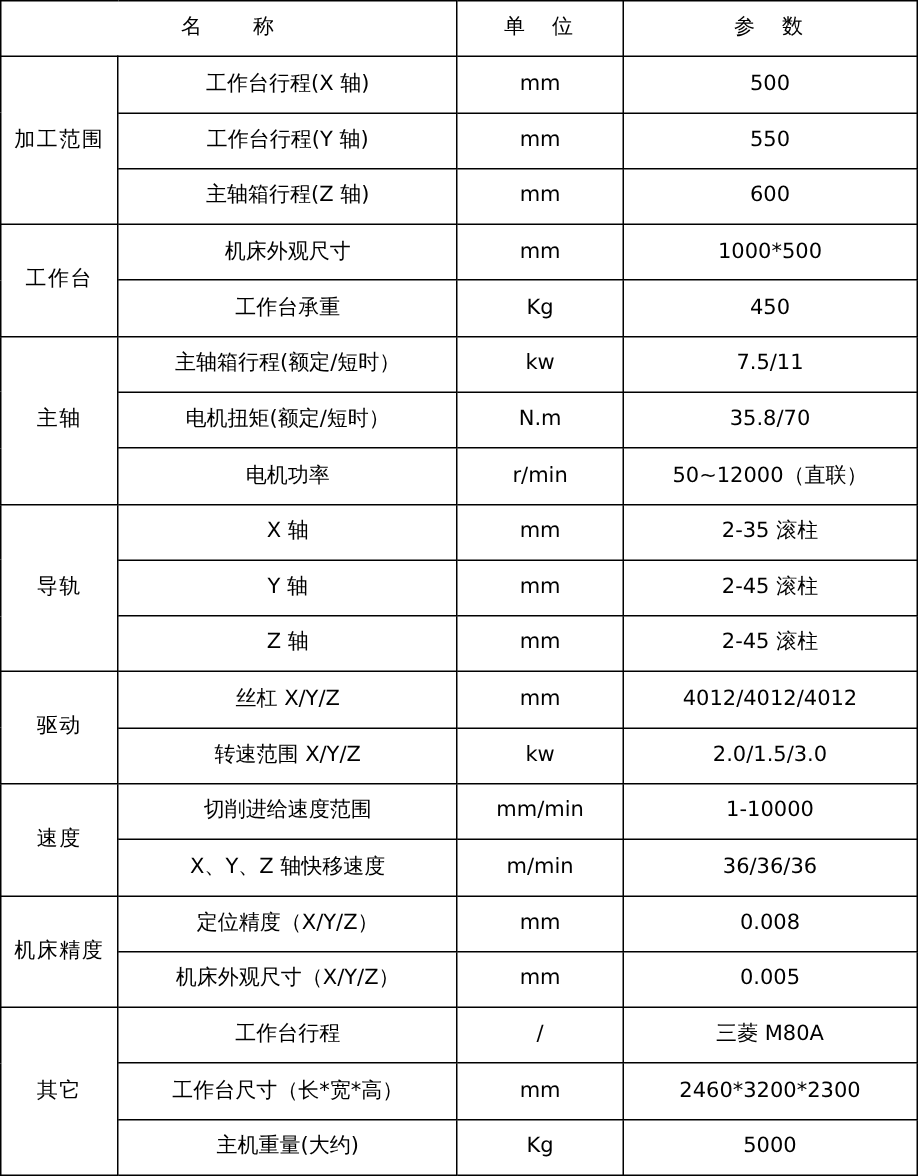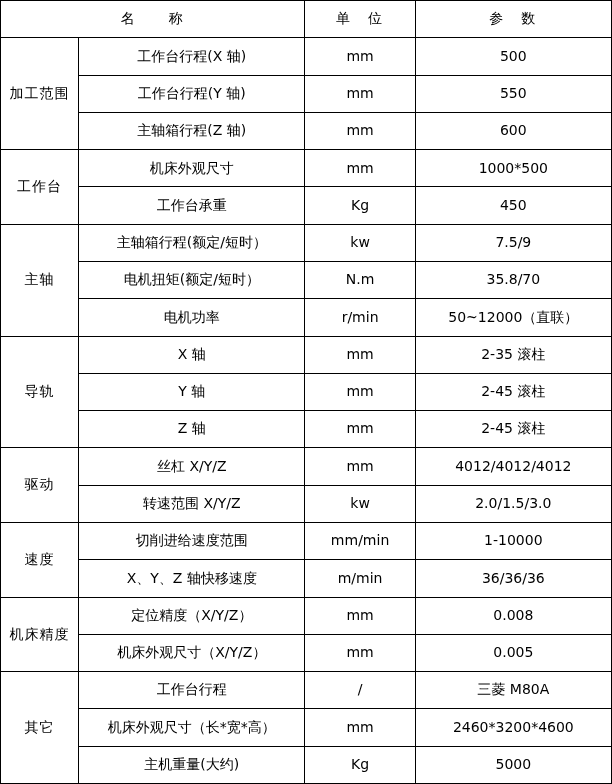--- a/index.html
+++ b/index.html
@@ -101,21 +101,21 @@
       <tr>
         <td class="name-cell">工作台承重</td>
         <td class="unit-cell">Kg</td>
         <td class="value-cell">450</td>
       </tr>
 
       <tr>
         <td class="group-cell" rowspan="3">主轴</td>
         <td class="name-cell">主轴箱行程(额定/短时）</td>
         <td class="unit-cell">kw</td>
-        <td class="value-cell">7.5/9</td>
+        <td class="value-cell">7.5/11</td>
       </tr>
       <tr>
         <td class="name-cell">电机扭矩(额定/短时）</td>
         <td class="unit-cell">N.m</td>
         <td class="value-cell">35.8/70</td>
       </tr>
       <tr>
         <td class="name-cell">电机功率</td>
         <td class="unit-cell">r/min</td>
         <td class="value-cell">50~12000（直联）</td>
@@ -174,23 +174,23 @@
         <td class="value-cell">0.005</td>
       </tr>
 
       <tr>
         <td class="group-cell" rowspan="3">其它</td>
         <td class="name-cell">工作台行程</td>
         <td class="unit-cell">/</td>
         <td class="value-cell">三菱 M80A</td>
       </tr>
       <tr>
-        <td class="name-cell">机床外观尺寸（长*宽*高）</td>
+        <td class="name-cell">工作台尺寸（长*宽*高）</td>
         <td class="unit-cell">mm</td>
-        <td class="value-cell">2460*3200*4600</td>
+        <td class="value-cell">2460*3200*2300</td>
       </tr>
       <tr>
         <td class="name-cell">主机重量(大约)</td>
         <td class="unit-cell">Kg</td>
         <td class="value-cell">5000</td>
       </tr>
     </tbody>
   </table>
 </div>
 

